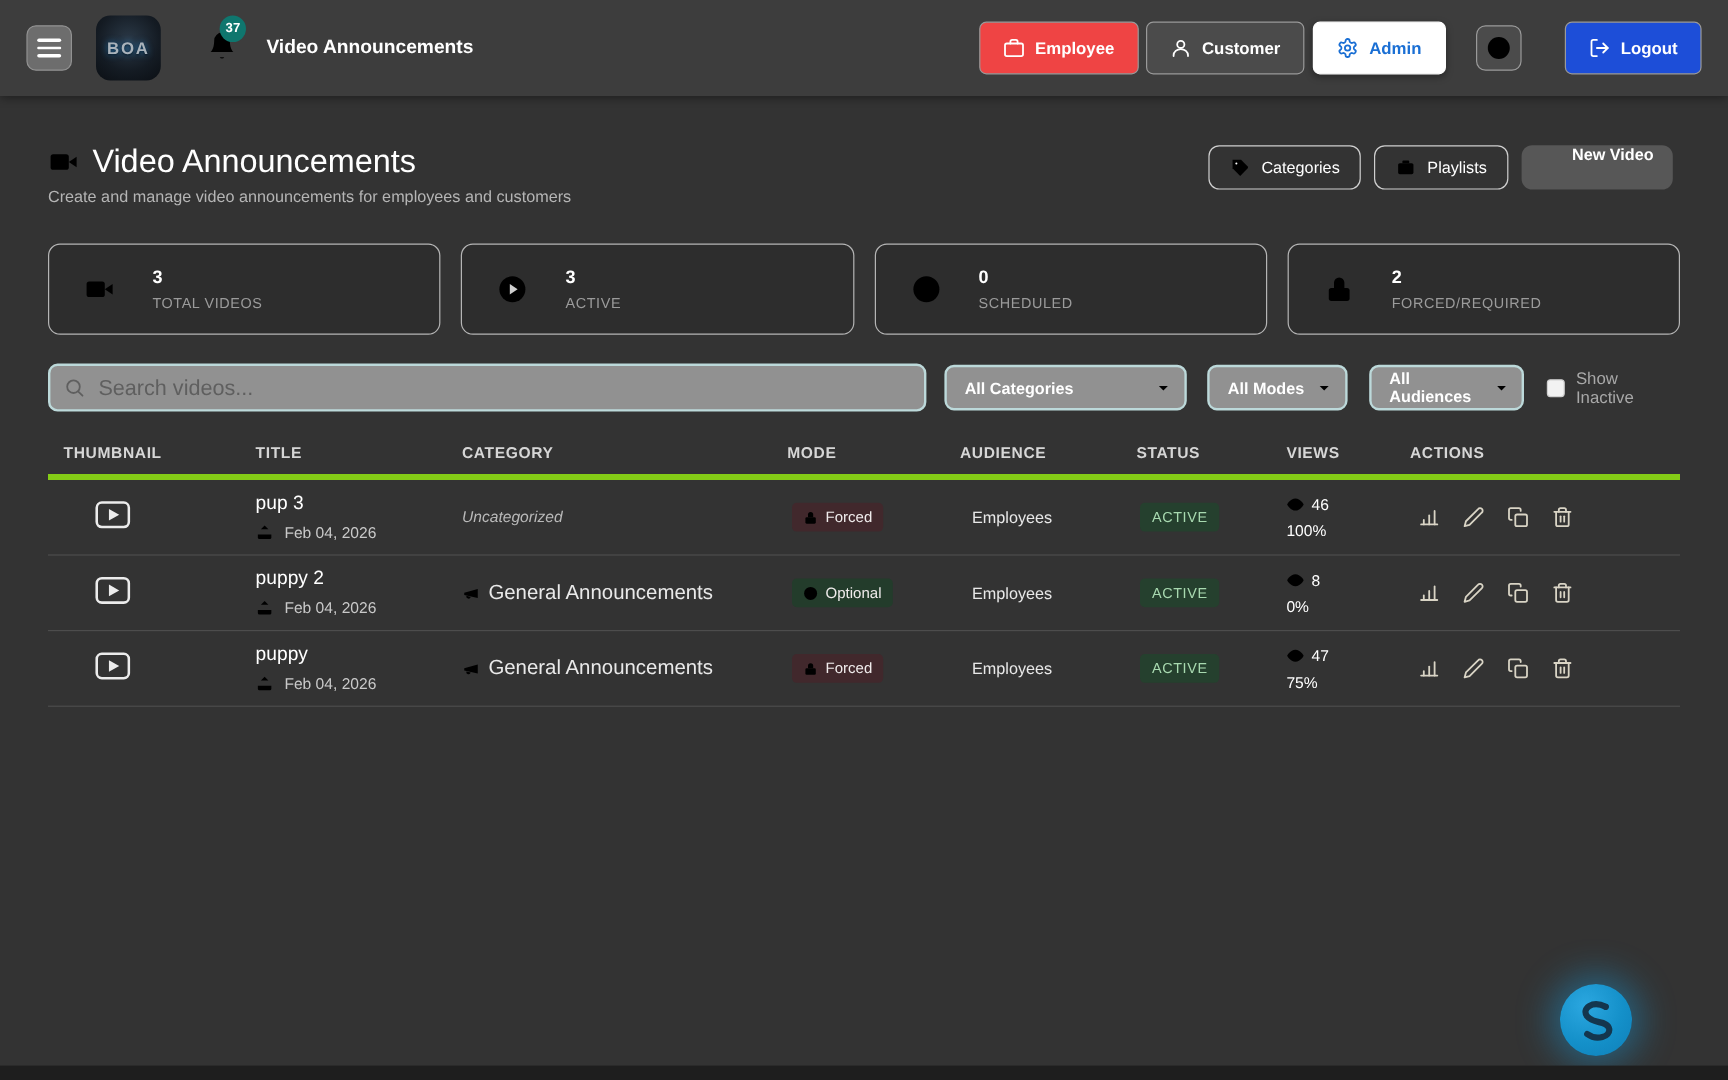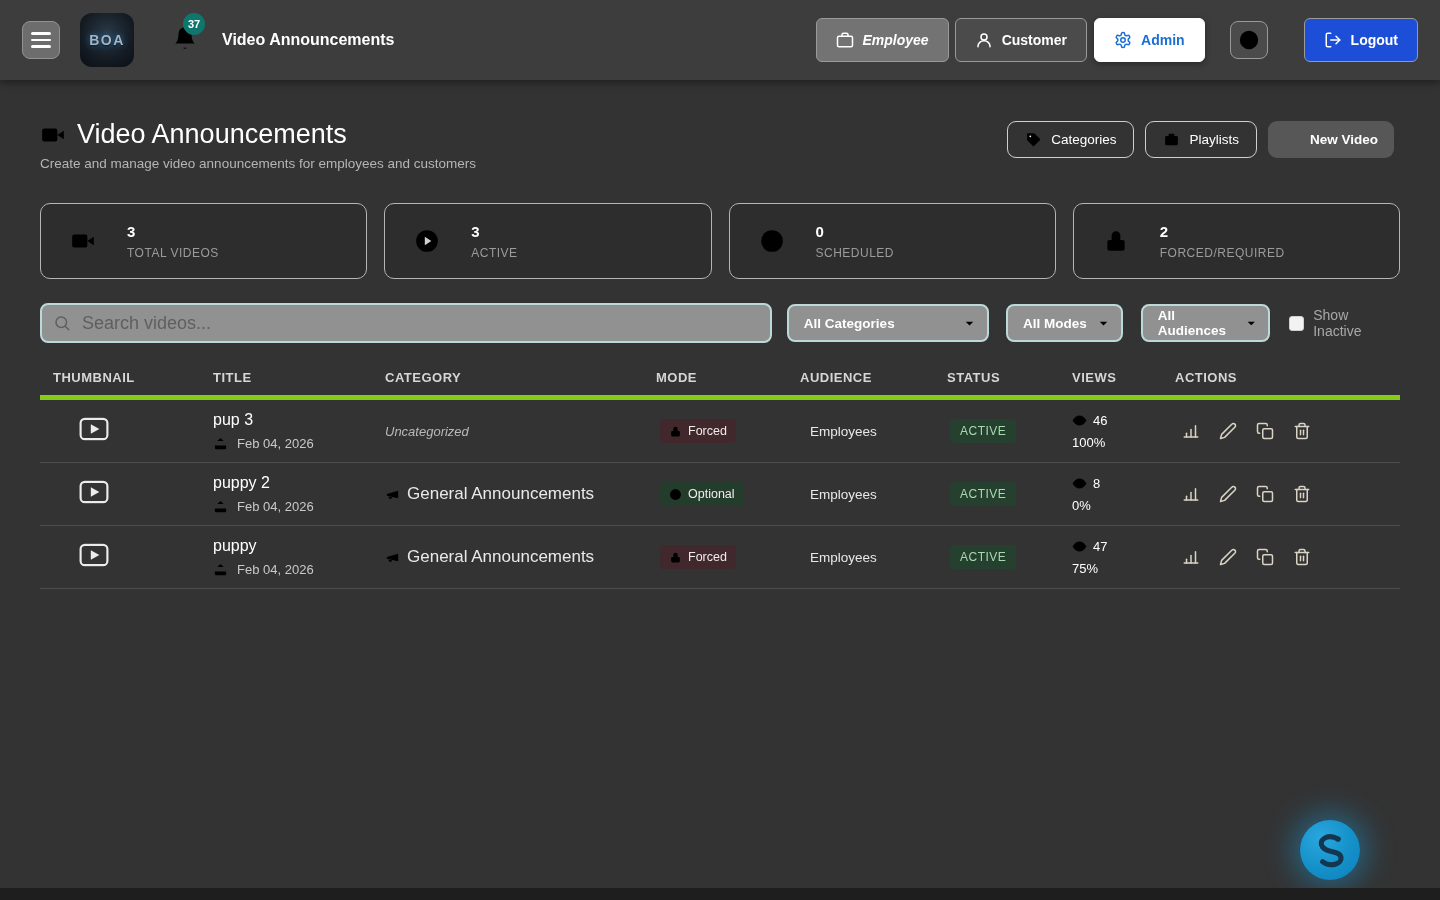--- a/index.html
+++ b/index.html
@@ -26,35 +26,35 @@
           display:flex; align-items:center; justify-content:center; }
   .logo span { font-size:14px; font-weight:bold; letter-spacing:1.5px; color:#aab3bb;
                text-shadow:0 0 6px rgba(43,143,217,.8), 0 1px 2px #000; }
   .bell-wrap { position:relative; margin-left:38px; color:#ffffff; }
   .nbadge { position:absolute; top:-12px; left:11px; min-width:22px; height:22px; padding:0 5px; border-radius:11px;
             background:#0f766e; color:#fff; font-size:11px; font-weight:bold; display:flex; align-items:center; justify-content:center; }
   .nav-title { margin-left:24px; color:#ffffff; font-size:16px; font-weight:bold; }
   .nav-spacer { flex:1; }
   .btn-role { height:44px; display:inline-flex; align-items:center; gap:9px; padding:0 19px; border-radius:6px;
               border:1px solid #9a9a9a; color:#ffffff; font-size:14px; font-weight:bold; cursor:pointer; }
-  .btn-employee { background:#737373;font-style:italic; }
+  .btn-employee { background:#ef4444; }
   .btn-customer { background:#4b4b4b; margin-left:6px; }
   .btn-admin { background:#ffffff; color:#1a6fd4; border-color:#ffffff; margin-left:7px; box-shadow:0 2px 6px rgba(0,0,0,.35); }
   .btn-help { width:38px; height:38px; margin-left:25px; border-radius:8px; background:#4b4b4b; border:1px solid #9a9a9a;
               color:#fff; display:flex; align-items:center; justify-content:center; cursor:pointer; }
   .btn-logout { margin-left:36px; background:#1d4ed8; }
 
   
   .page-title-row { position:absolute; left:40px; top:119px; display:flex; align-items:center; gap:11px; color:#ffffff; }
   .page-title-row h1 { font-size:27px; font-weight:400; color:#ffffff; }
   .page-subtitle { position:absolute; left:40px; top:156px; font-size:13.5px; color:#b5b5b5; }
   .header-actions { position:absolute; right:46px; top:121px; display:flex; gap:11px;margin-left:24px; }
   .btn-outline { height:37px; display:inline-flex; align-items:center; gap:9px; padding:0 17px; border-radius:9px;
                  border:1px solid #cfcfcf; background:transparent; color:#ffffff; font-size:13.5px; cursor:pointer; }
-  .btn-newvideo { height:37px; display:inline-flex; align-items:center; gap:9px; padding:0 16px; border-radius:9px;
+  .btn-newvideo { height:37px; display:inline-flex; align-items:flex-start; gap:9px; padding:0 16px; border-radius:9px;
                   border:none; background:#575757; color:#ffffff; font-size:13.5px; font-weight:bold; cursor:pointer; }
 
   
   .stats { position:absolute; left:40px; top:203px; width:1360px; display:grid; grid-template-columns:repeat(4,1fr); gap:17px; }
   .stat-card { height:76px; background:#2d2d2d; border:1px solid #b5b5b5; border-radius:10px;
                display:flex; align-items:center; padding-left:29px; color:#cfcfcf; }
   .stat-text { margin-left:31px; }
   .stat-value { font-size:15px; font-weight:bold; color:#ffffff; }
   .stat-label { margin-top:6px; font-size:12px; color:#9b9b9b; letter-spacing:.5px; }
 

